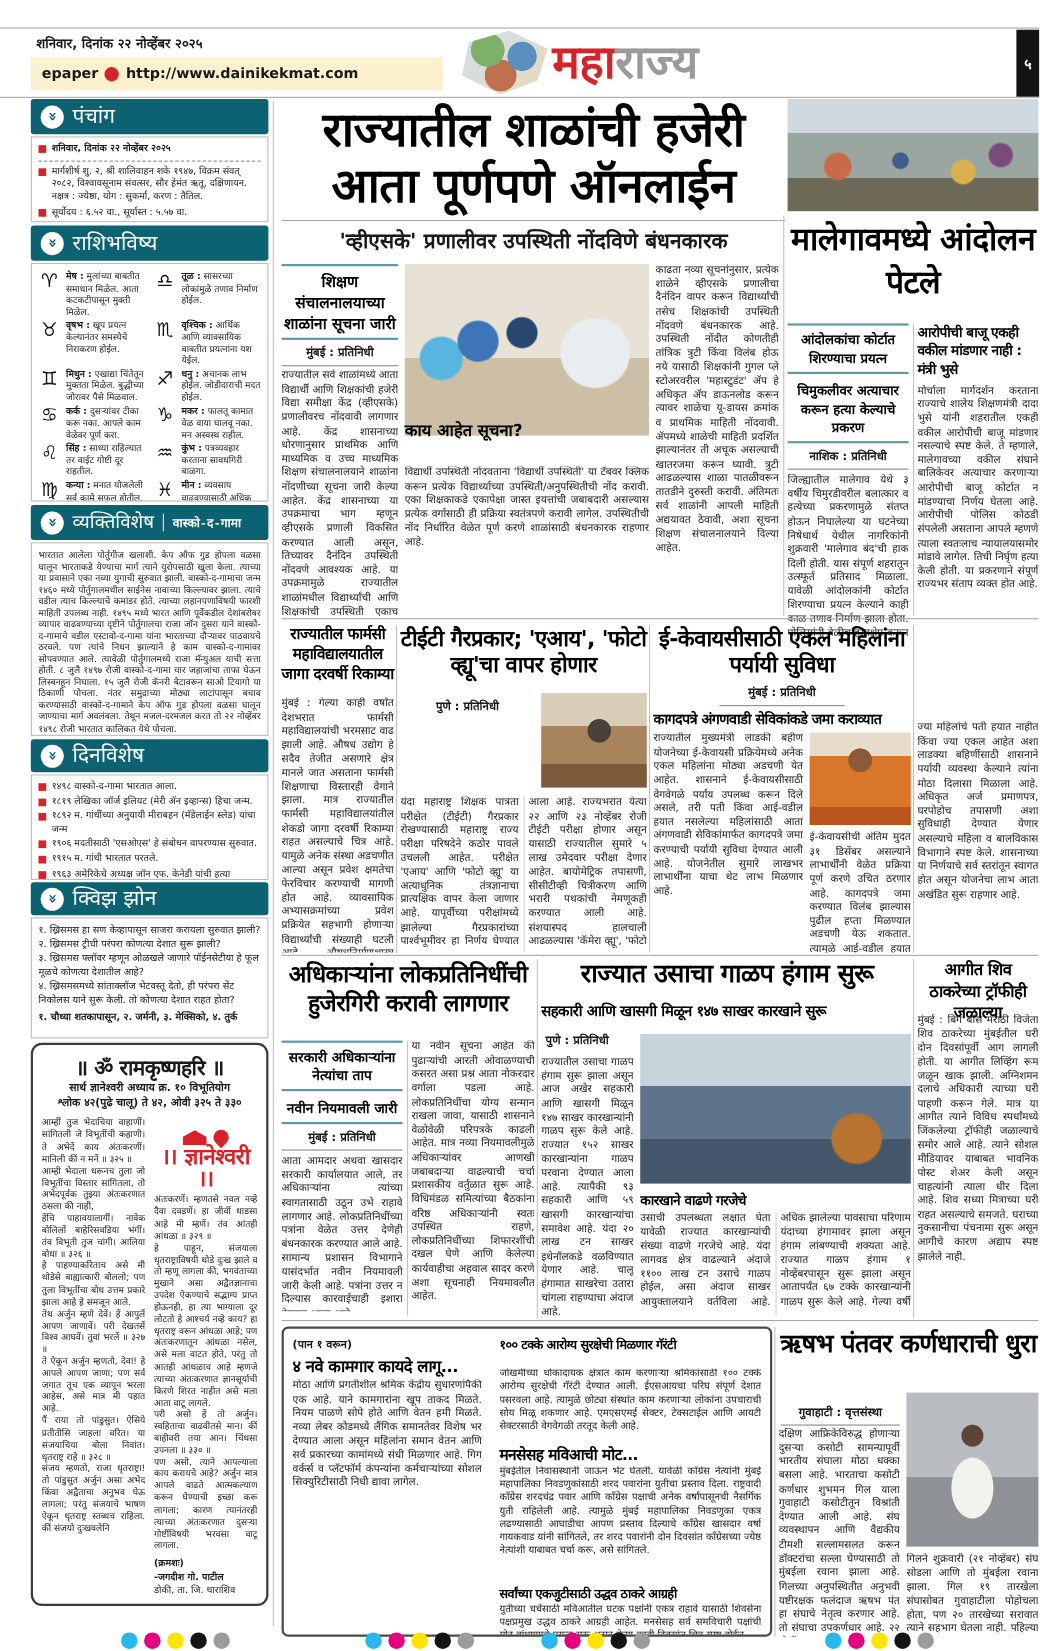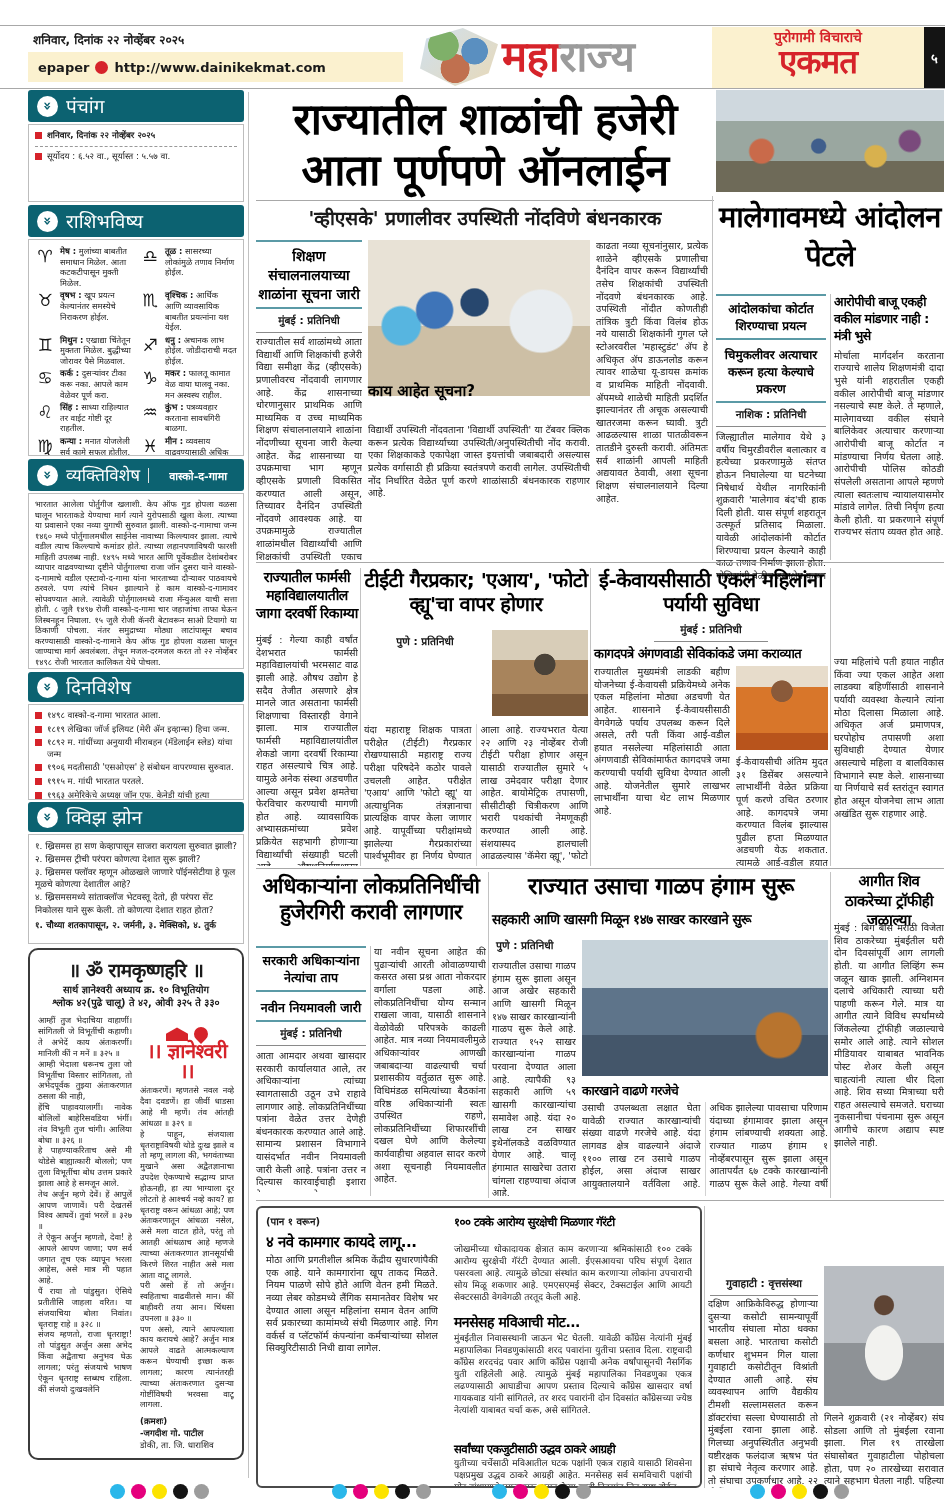--- a/index.html
+++ b/index.html
@@ -31,21 +31,21 @@
   .tag-block { background:#fbf1cf; text-align:center; padding-top:3px; }
   .tagline { color:#d6232a; font-size:14px; font-weight:bold; line-height:1.1; }
   .brand { color:#d6232a; font-size:33px; font-weight:bold; line-height:1.05; letter-spacing:-1px; }
   .pageno { background:#141414; color:#fff; display:flex; align-items:center; justify-content:center;
             font-size:13px; font-weight:bold; }
 
   
   .teal-head { background:#0c6271; color:#fff; display:flex; align-items:center; gap:8px;
                padding:0 9px; border-radius:3px; }
   .teal-head .t { font-size:19px; font-weight:normal; line-height:1; }
-  .teal-head .sub { font-size:11px; font-weight:bold; border-left:1px solid #e6e6e6; padding-left:20px; }
+  .teal-head .sub { font-size:11px; font-weight:bold; border-left:1px solid #e6e6e6; padding-left:8px;font-family:Liberation Mono, monospace; }
   .chev { width:21px; height:21px; min-width:21px; background:#fff; border-radius:50%;
           color:#0c6271; display:flex; align-items:center; justify-content:center; }
   .chev i { font-style:normal; font-weight:bold; font-size:14px; transform:rotate(90deg); line-height:1; }
   .sb-box { border:1px solid #bdbdbd; padding:5px 6px; overflow:hidden; }
   .sb-line { font-size:8.6px; line-height:1.35; margin-bottom:3px; display:flex; gap:5px; }
   .rsq { width:7px; height:7px; min-width:7px; background:#d6232a; margin-top:2px; display:inline-block; }
   .dotted { border-top:1px dashed #999; margin:4px 0; }
   .rashi-grid { display:grid; grid-template-columns:1fr 1fr; gap:2px 8px; padding:6px 6px; }
   .rashi-item { display:flex; gap:5px; align-items:flex-start; }
   .z-ic { font-size:17px; line-height:1; color:#111; min-width:20px; text-align:center; margin-top:2px; }
@@ -117,40 +117,40 @@
   <div class="abs date-line" style="left:33px;top:31px">शनिवार, दिनांक २२ नोव्हेंबर २०२५</div>
   <div class="abs epaper-bar" style="left:28px;top:52px;width:375px;height:30px">
     <span>epaper</span>
     <span class="ep-ic"></span>
     <span>http://www.dainikekmat.com</span>
   </div>
   <div class="abs map-img" style="left:420px;top:28px;width:78px;height:58px"></div>
   <div class="abs hl" style="left:502px;top:36px;font-size:42px;line-height:1">
     <span class="masthead-red">महा</span><span class="masthead-gray">राज्य</span>
   </div>
-  <div class="abs tag-block" style="left:712px;top:27px;width:212px;height:61px">
-    <div class="tagline">पुरोगामी विचाराचे</div>
-    <div class="brand">एकमत</div>
-  </div>
   <div class="abs pageno" style="left:924px;top:27px;width:21px;height:61px">५</div>
   <div class="abs rule" style="left:0;top:88px;width:945px;height:1px"></div>
   <div class="abs vdiv" style="left:248px;top:92px;height:1386px"></div>
 
   <div class="abs teal-head" style="left:28px;top:90px;width:216px;height:32px">
     <span class="chev">
         <i>»</i>
       </span>
     <span class="t">पंचांग</span>
   </div>
   <div class="abs sb-box" style="left:28px;top:124px;width:216px;height:78px">
     <div class="sb-line">
         <span class="rsq"></span>
         <b>शनिवार, दिनांक २२  नोव्हेंबर २०२५</b>
       </div>
     <div class="dotted"></div>
+    <div class="sb-line">
+        <span class="rsq"></span>
+        <span>मार्गशीर्ष शु. २, श्री शालिवाहन शके १९४७, विक्रम संवत् २०८२, विश्वावसूनाम संवत्सर, सौर हेमंत ऋतू, दक्षिणायन. नक्षत्र : ज्येष्ठा, योग : सुकर्मा, करण : तैतिल.</span>
+      </div>
     <div class="sb-line">
         <span class="rsq"></span>
         <span>सूर्योदय : ६.५२ वा., सूर्यास्त : ५.५७ वा.</span>
       </div>
 
   </div>
 
   <div class="abs teal-head" style="left:28px;top:205px;width:216px;height:32px">
     <span class="chev">
         <i>»</i>
@@ -393,20 +393,21 @@
         <div class="bodytxt" style="height:64px;margin-top:15px;font-size:9px">जोखमीच्या धोकादायक क्षेत्रात काम करणाऱ्या श्रमिकांसाठी १०० टक्के आरोग्य सुरक्षेची गॅरंटी देण्यात आली. ईएसआयचा परिघ संपूर्ण देशात पसरवला आहे. त्यामुळे छोट्या संस्थांत काम करणाऱ्या लोकांना उपचाराची सोय मिळू शकणार आहे. एमएसएमई सेक्टर, टेक्सटाईल आणि आयटी सेक्टरसाठी वेगवेगळी तरतूद केली आहे.</div>
         <div class="hl" style="font-size:14px;margin-top:4px">मनसेसह मविआची मोट...</div>
         <div class="bodytxt" style="height:104px;margin-top:2px;font-size:9px">मुंबईतील निवासस्थानी जाऊन भेट घेतली. यावेळी काँग्रेस नेत्यांनी मुंबई महापालिका निवडणुकांसाठी शरद पवारांना युतीचा प्रस्ताव दिला. राष्ट्रवादी काँग्रेस शरदचंद्र पवार आणि काँग्रेस पक्षाची अनेक वर्षांपासूनची नैसर्गिक युती राहिलेली आहे. त्यामुळे मुंबई महापालिका निवडणुका एकत्र लढण्यासाठी आघाडीचा आपण प्रस्ताव दिल्याचे काँग्रेस खासदार वर्षा गायकवाड यांनी सांगितले, तर शरद पवारांनी दोन दिवसांत काँग्रेसच्या ज्येष्ठ नेत्यांशी याबाबत चर्चा करू, असे सांगितले.</div>
         <div class="hl" style="font-size:11.5px;margin-top:4px">सर्वांच्या एकजुटीसाठी उद्धव ठाकरे आग्रही</div>
         <div class="bodytxt" style="height:36px;margin-top:2px;font-size:9px">युतीच्या चर्चेसाठी मविआतील घटक पक्षांनी एकत्र राहावे यासाठी शिवसेना पक्षप्रमुख उद्धव ठाकरे आग्रही आहेत. मनसेसह सर्व समविचारी पक्षांची मोट बांधण्याचे प्रयत्न सुरू असून येत्या काही दिवसांत चित्र स्पष्ट होईल.</div>
       </div>
     </div>
   </div>
   <div class="abs vdiv" style="left:704px;top:1206px;height:282px"></div>
 
+  <div class="abs hl mid-hl" style="left:708px;top:1208px;width:236px;font-size:23px">ऋषभ पंतवर कर्णधाराची धुरा</div>
   <div class="abs byline" style="left:710px;top:1272px;width:108px">गुवाहाटी : वृत्तसंस्था</div>
   <div class="abs photo ph-cricket" style="left:824px;top:1266px;width:120px;height:140px"></div>
   <div class="abs bodytxt" style="left:708px;top:1298px;width:110px;height:190px">दक्षिण आफ्रिकेविरुद्ध होणाऱ्या दुसऱ्या कसोटी सामन्यापूर्वी भारतीय संघाला मोठा धक्का बसला आहे. भारताचा कसोटी कर्णधार शुभमन गिल याला गुवाहाटी कसोटीतून विश्रांती देण्यात आली आहे. संघ व्यवस्थापन आणि वैद्यकीय टीमशी सल्लामसलत करून डॉक्टरांचा सल्ला घेण्यासाठी तो मुंबईला रवाना झाला आहे. गिलच्या अनुपस्थितीत अनुभवी यष्टीरक्षक फलंदाज ऋषभ पंत हा संघाचे नेतृत्व करणार आहे. तो संघाचा उपकर्णधार आहे. २२ नोव्हेंबरपासून सुरू होणाऱ्या दुसऱ्या कसोटीपूर्वी</div>
   <div class="abs bodytxt" style="left:824px;top:1412px;width:120px;height:76px">गिलने शुक्रवारी (२१ नोव्हेंबर) संघ सोडला आणि तो मुंबईला रवाना झाला. गिल १९ तारखेला संघासोबत गुवाहाटीला पोहोचला होता, पण २० तारखेच्या सरावात त्याने सहभाग घेतला नाही. पहिल्या कसोटीत भारताचा मानहानिकारक पराभव झाला.</div>
 
   <div class="abs dots" style="left:110px;top:1484px">
     <span class="dot d-c"></span>
       <span class="dot d-m"></span>
       <span class="dot d-y"></span>
       <span class="dot d-k"></span>

